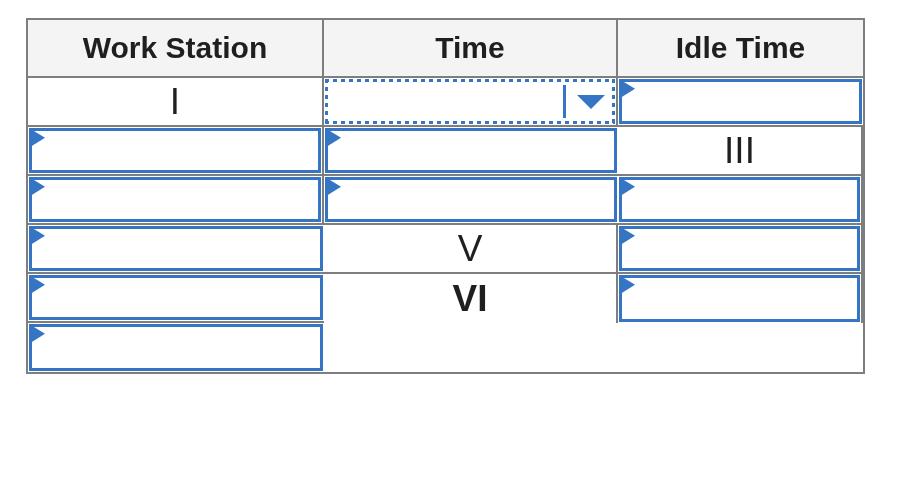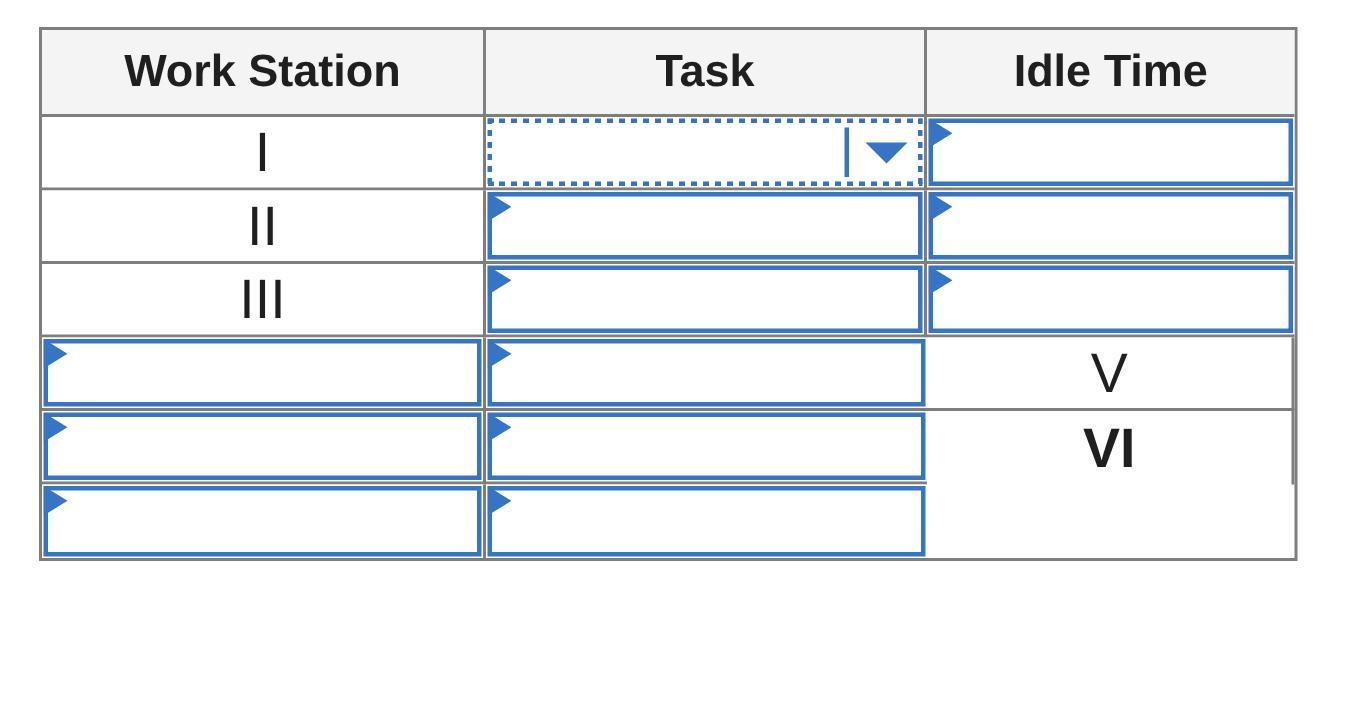--- a/index.html
+++ b/index.html
@@ -130,39 +130,38 @@
     font-size: 26px;
     color: var(--text);
   }
 </style>
 </head>
 <body>
 
 <div class="table">
 
   <div class="cell head">Work Station</div>
-  <div class="cell head">Task</div>
+  <div class="cell head">Time</div>
   <div class="cell head col-last">Idle Time</div>
 
   <div class="cell station">I</div>
   <div class="cell">
     <div class="dropdown">
       <span class="dd-value"></span>
       <span class="dd-divider"></span>
       <span class="dd-caret"></span>
     </div>
   </div>
   <div class="cell col-last">
     <div class="answer">
       <span class="flag"></span>
       <span class="value"></span>
     </div>
   </div>
 
-  <div class="cell station">II</div>
   <div class="cell">
     <div class="answer">
       <span class="flag"></span>
       <span class="value"></span>
     </div>
   </div>
   <div class="cell col-last">
     <div class="answer">
       <span class="flag"></span>
       <span class="value"></span>

